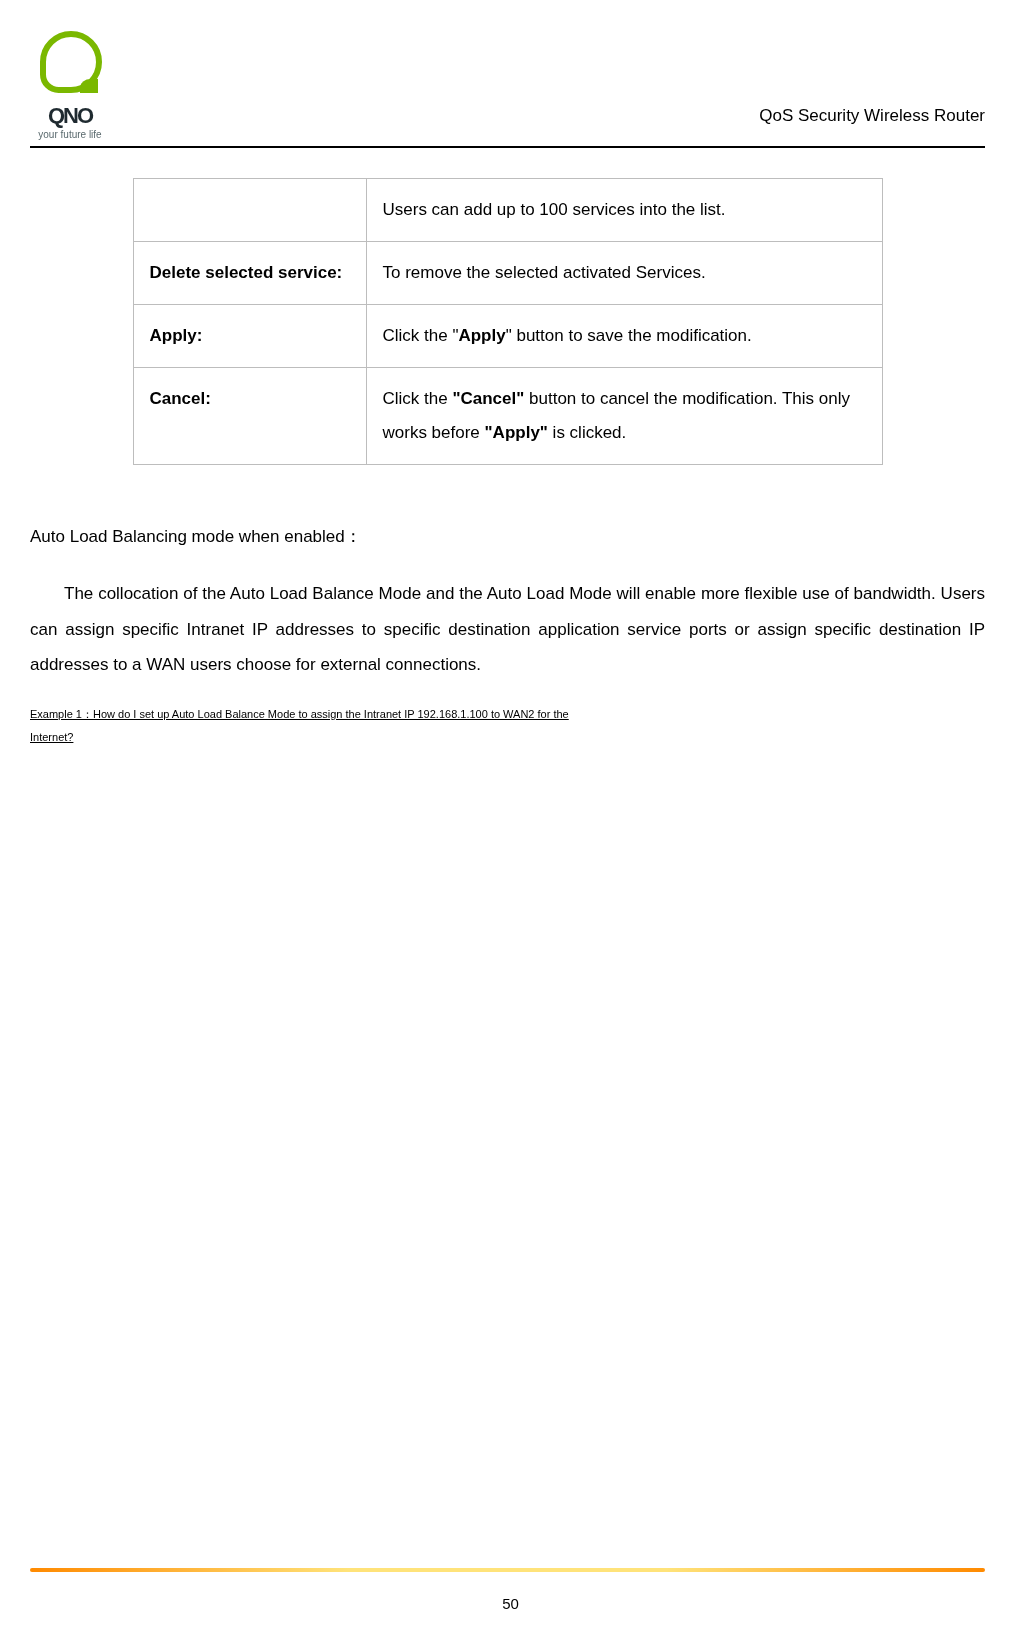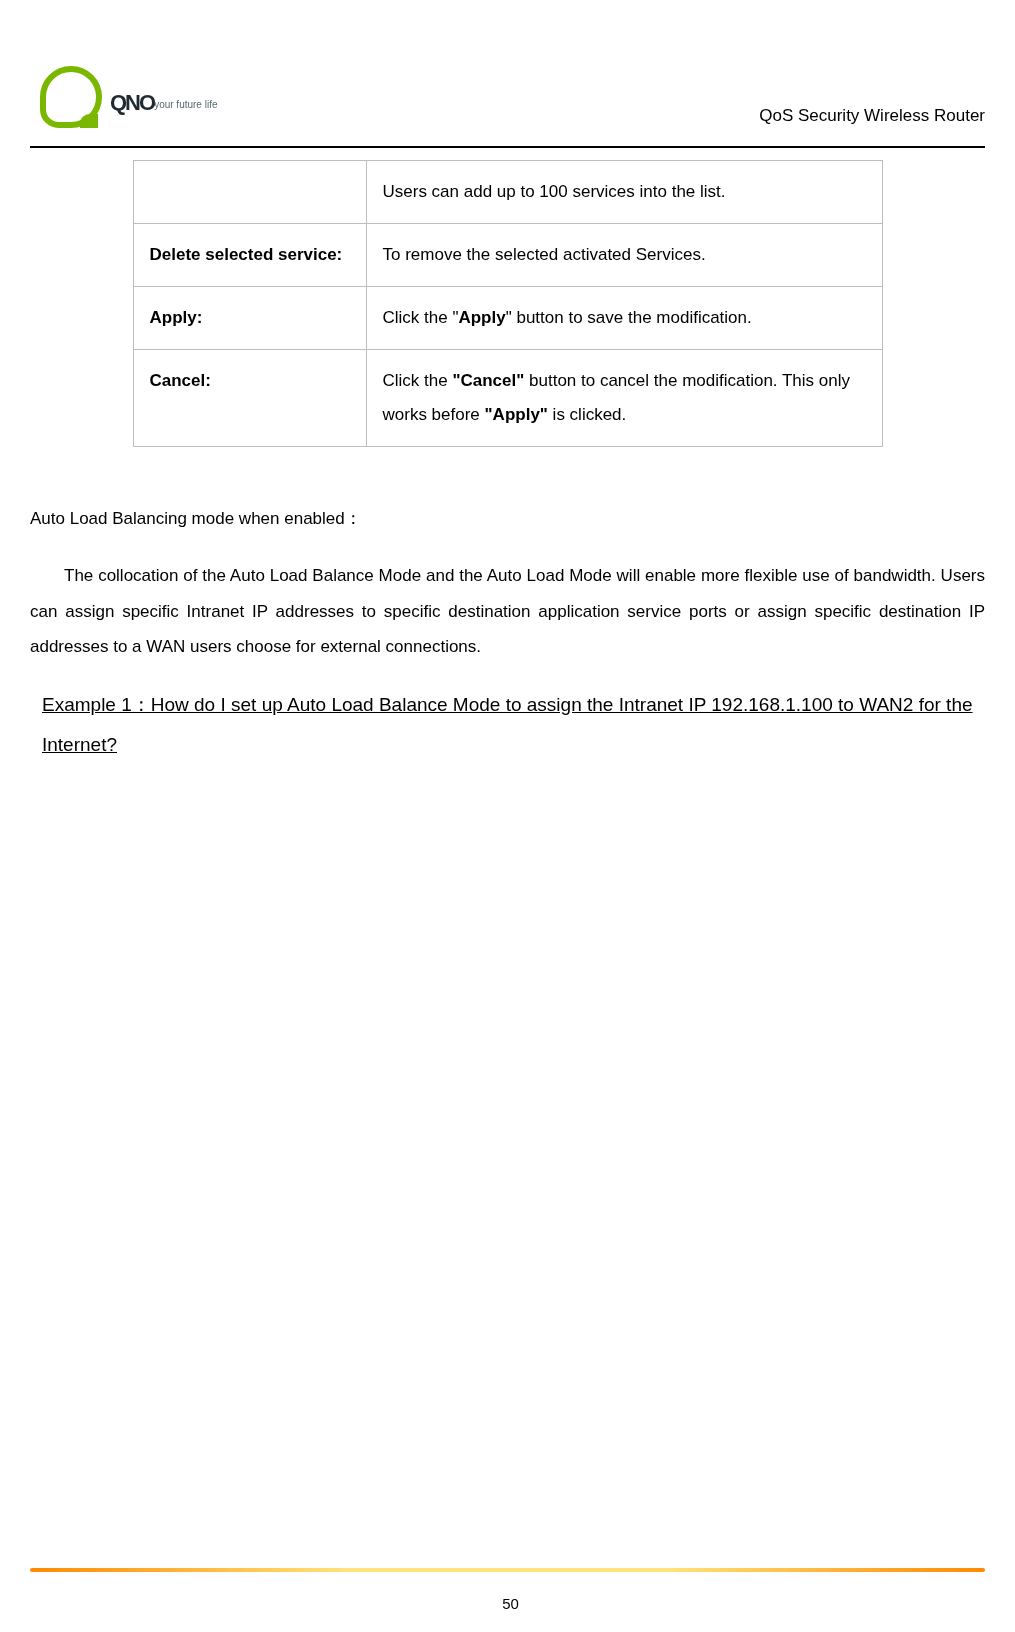--- a/index.html
+++ b/index.html
@@ -1,31 +1,31 @@
 <!DOCTYPE html>
 <html><head>
 <meta charset="utf-8">
 <style>
   html,body{margin:0;padding:0;background:#fff;font-family:Arial,Helvetica,sans-serif;color:#000}
   .page{width:1015px;height:1632px;margin:0 auto;position:relative;box-sizing:border-box;padding:0 30px}
   .header{display:flex;align-items:flex-end;justify-content:space-between;height:140px;border-bottom:2px solid #000;padding-bottom:6px}
-  .logo{display:flex;flex-direction:row;align-items:center;font-family:Arial,sans-serif}
+  .logo{display:flex;flex-direction:column;align-items:center;font-family:Arial,sans-serif}
   .logo-mark{width:80px;height:70px;position:relative;margin-bottom:4px}
   .logo-q{position:absolute;top:0;left:10px;width:62px;height:62px;border:6px solid #7ab800;border-radius:50% 50% 50% 30%;box-sizing:border-box}
   .logo-q::after{content:"";position:absolute;right:-2px;bottom:-6px;width:18px;height:14px;background:#7ab800;border-top-left-radius:60%}
   .logo-brand{font-weight:bold;font-size:22px;letter-spacing:-2px;color:#1f2a30;line-height:1}
   .logo-tag{font-size:10px;color:#5a6a6e;margin-top:2px}
   .doc-title{font-size:17px;margin-bottom:14px}
-  .content{padding-top:12px}
+  .content{padding-top:30px}
   table.defs{border-collapse:collapse;width:750px;margin:0 auto 40px auto;font-size:17px}
   table.defs td{border:1px solid #bdbdbd;padding:14px 16px;vertical-align:top;line-height:2}
   table.defs td:first-child{width:200px;font-weight:bold}
   .section-head{font-size:17px;margin:60px 0 28px 0}
   .para{font-size:17px;line-height:2.1;text-align:justify;margin:16px 0 20px 0;text-indent:2em}
-  .example{font-size:19px;text-decoration:underline;line-height:2.1;margin:12px}
+  .example{font-size:11px;text-decoration:underline;line-height:2.1;margin:0}
   .page-footer{position:absolute;bottom:20px;left:6px;right:0;text-align:center;font-size:15px}
   .footer-rule{position:absolute;bottom:60px;left:30px;right:30px;height:4px;background:linear-gradient(to right,#ff8a00,#ffe37a,#ffe37a,#ff8a00);border-radius:2px}
 </style>
 </head>
 <body>
 
 <div class="page">
 
   <div class="header">
     <div class="logo">

